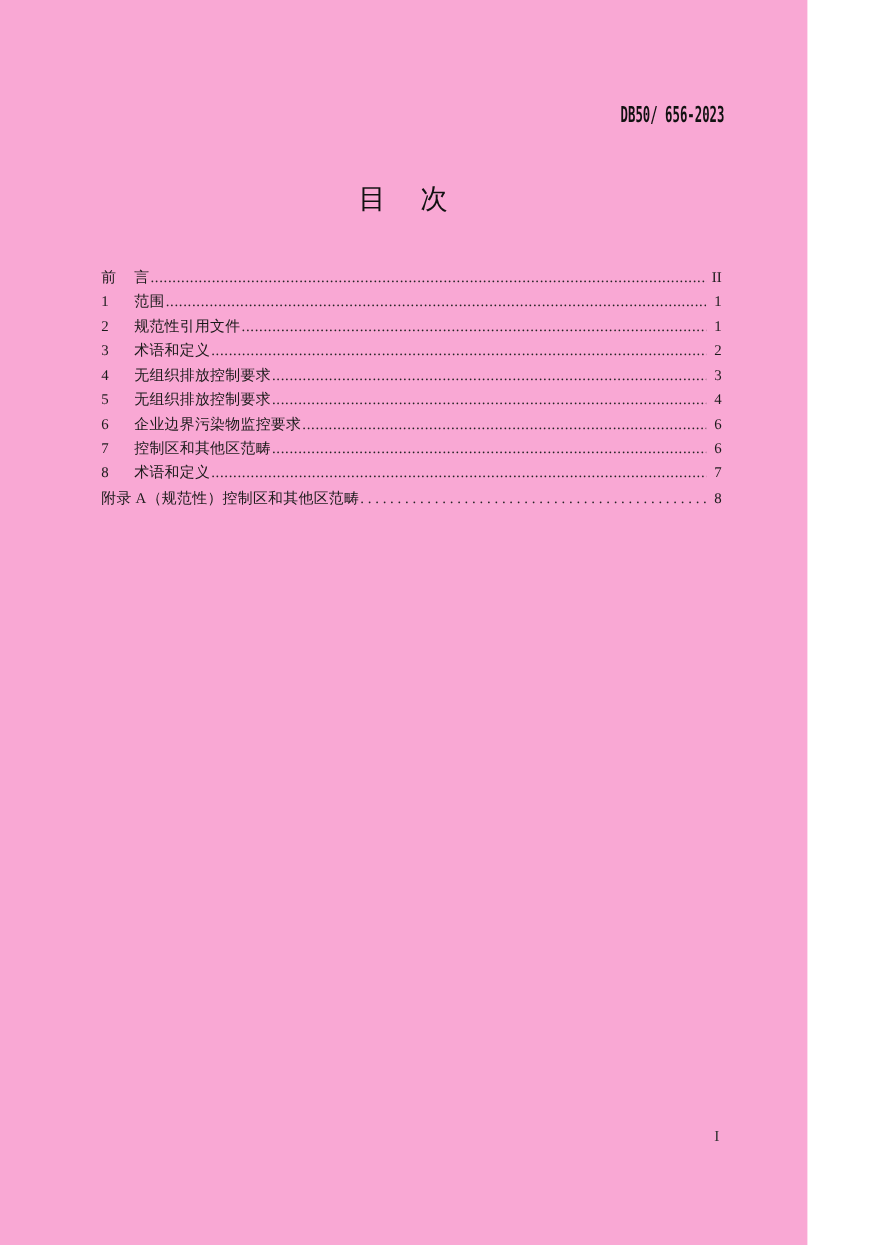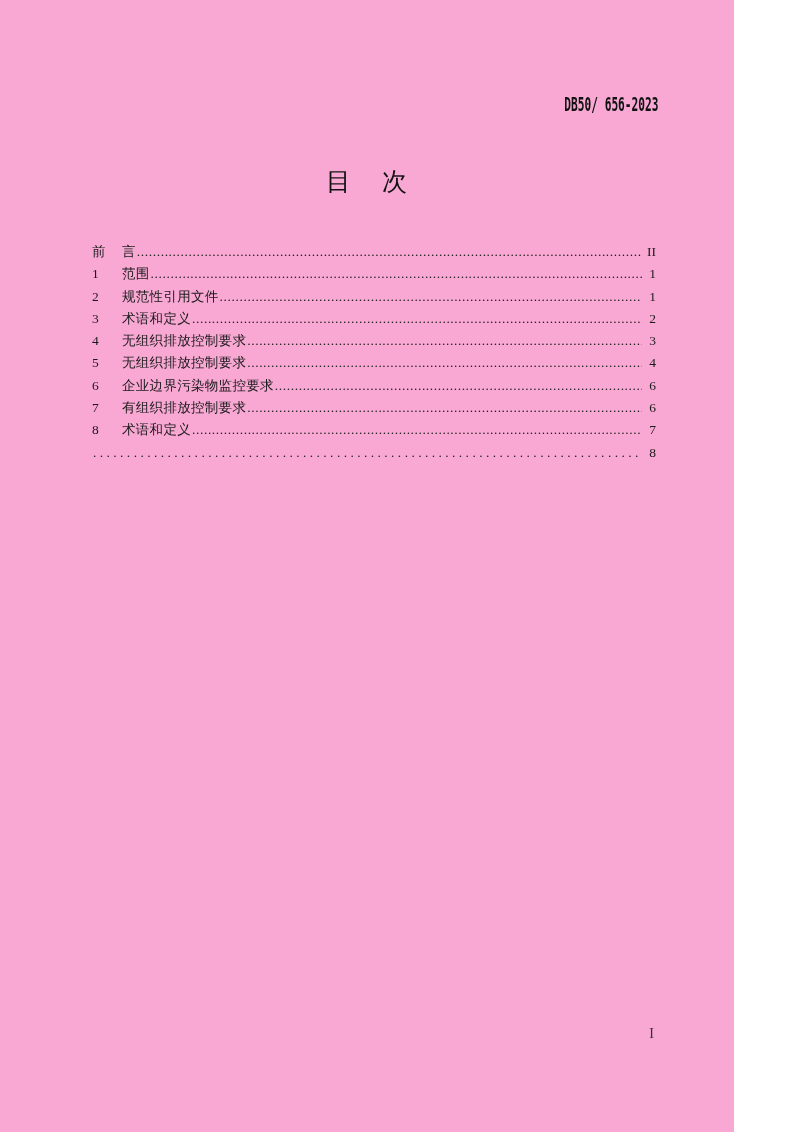--- a/index.html
+++ b/index.html
@@ -142,32 +142,33 @@
       <span class="toc-page">4</span>
     </div>
       <div class="toc-row">
       <span class="toc-num">6</span>
       <span class="toc-label">企业边界污染物监控要求</span>
       <span class="toc-dots"></span>
       <span class="toc-page">6</span>
     </div>
       <div class="toc-row">
       <span class="toc-num">7</span>
-      <span class="toc-label">有组织排放控制要求</span>
+      <span class="toc-label">控制区和其他区范畴</span>
       <span class="toc-dots"></span>
       <span class="toc-page">6</span>
     </div>
       <div class="toc-row">
       <span class="toc-num">8</span>
       <span class="toc-label">术语和定义</span>
       <span class="toc-dots"></span>
       <span class="toc-page">7</span>
     </div>
       <div class="toc-row no-num sparse">
 
+      <span class="toc-label">附录 A（规范性）控制区和其他区范畴</span>
       <span class="toc-dots"></span>
       <span class="toc-page">8</span>
     </div>
     </div>
 
   <div class="folio">I</div>
 
 </div>
 
 </body></html>

